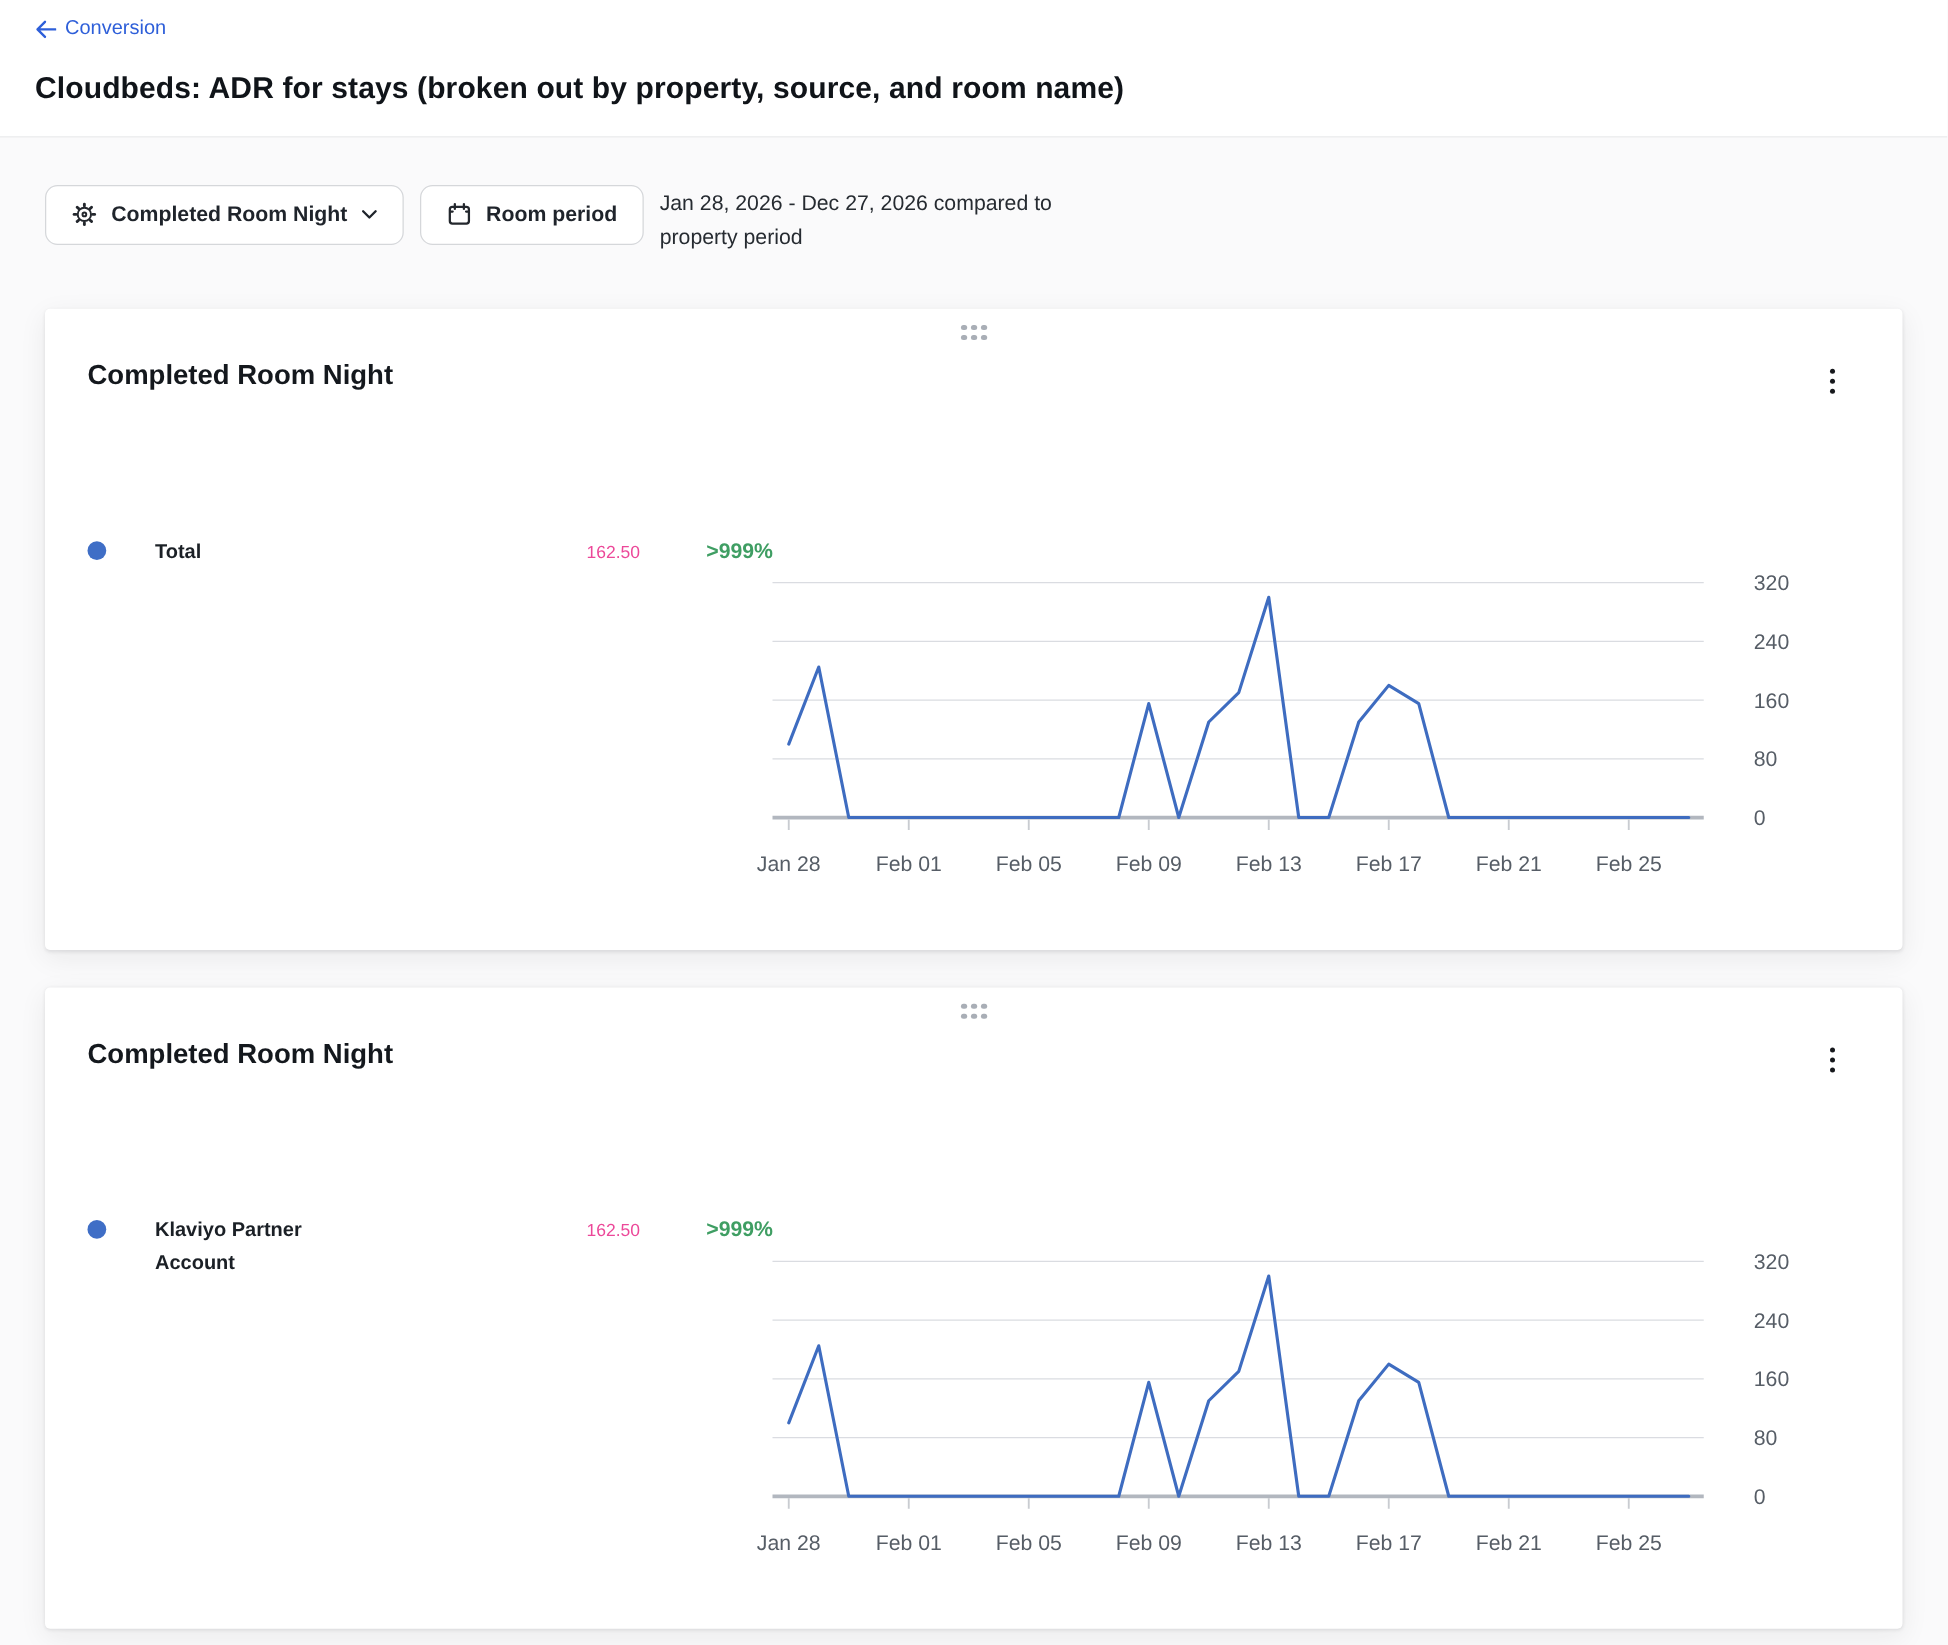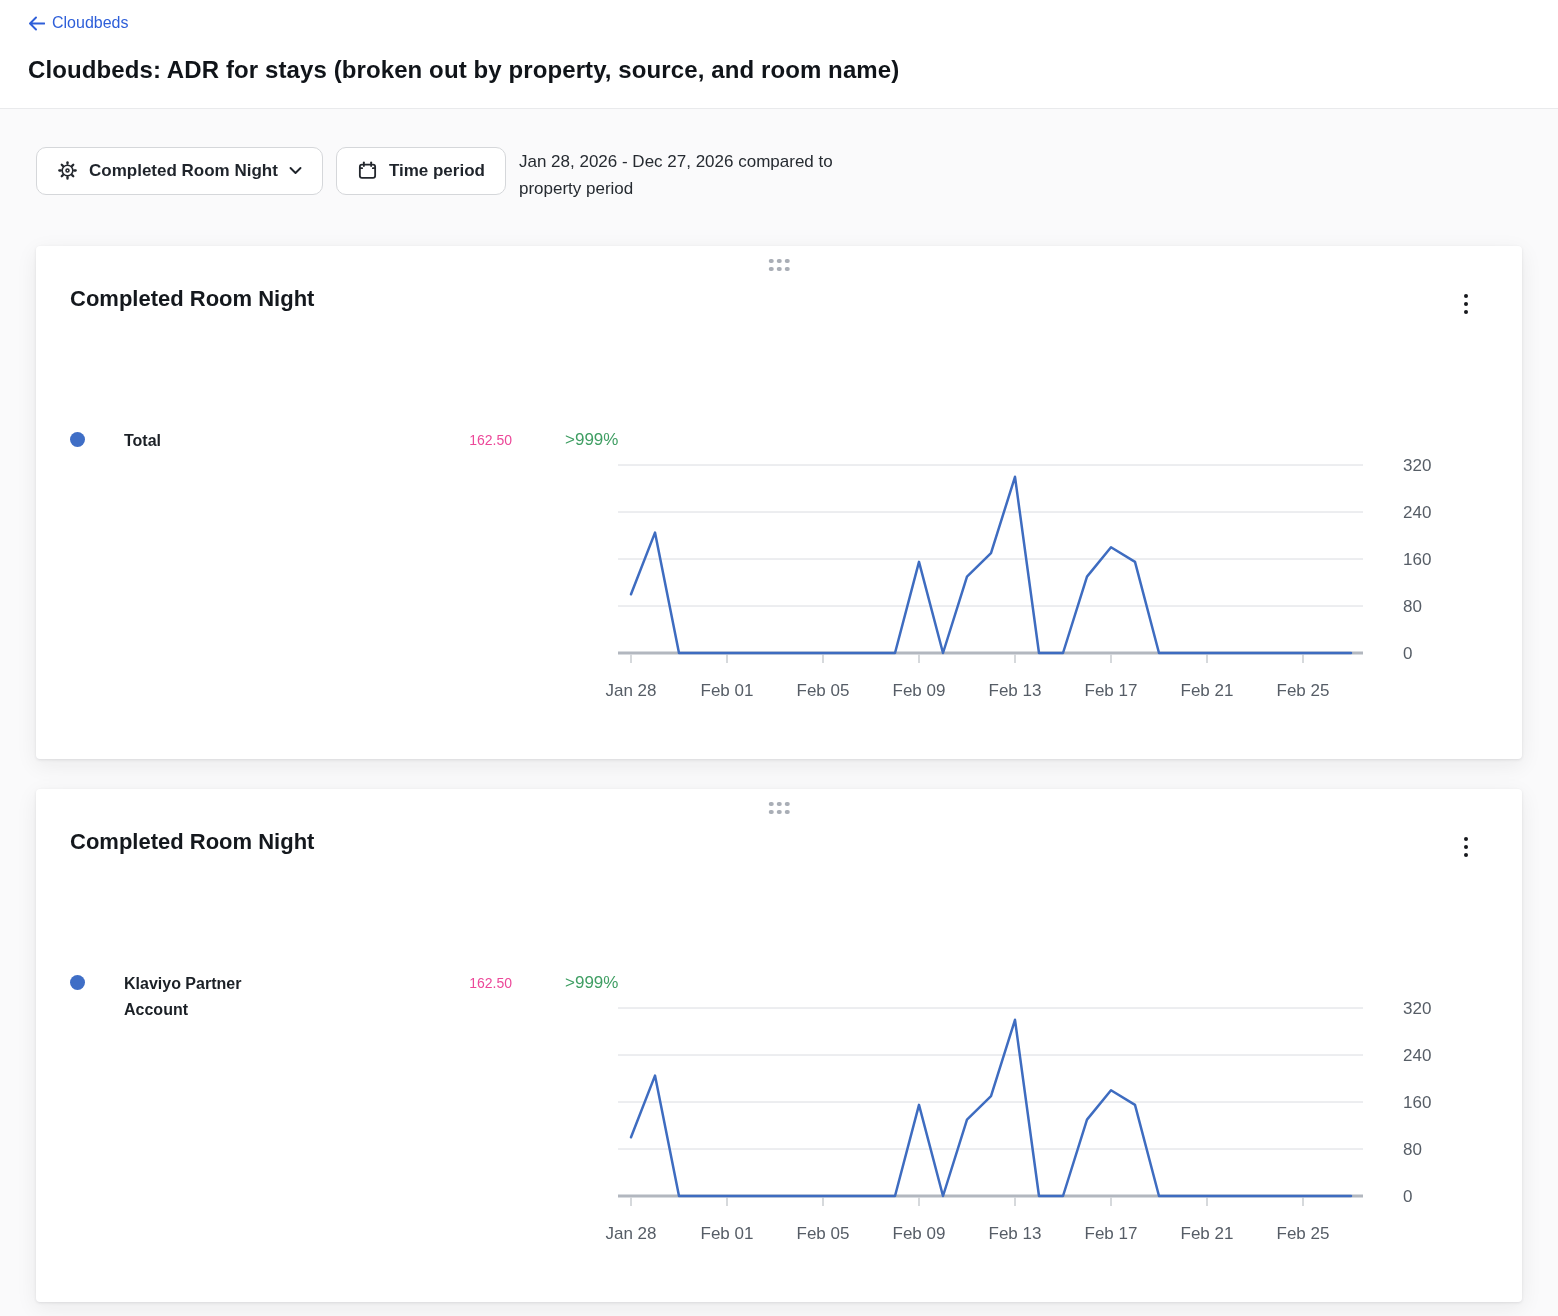--- a/index.html
+++ b/index.html
@@ -42,34 +42,34 @@
   .drag-handle i { width:4.5px; height:4.5px; border-radius:50%; background:#a9aeb6; }
   .kebab { position:absolute; top:44px; right:50px; display:flex; flex-direction:column; gap:4px; cursor:pointer; padding:4px; }
   .kebab i { width:4px; height:4px; border-radius:50%; background:#17191d; }
   .card-title { font-size:22px; font-weight:700; color:#14181d; }
   .card-body { display:flex; margin-top:30px; }
   .legend-col { flex:1; padding-top:86px; }
   .legend-row { display:flex; align-items:flex-start; cursor:pointer;gap:16px; }
   .legend-dot { flex:none; width:15px; height:15px; border-radius:50%; background:#3f6ec6; margin-top:4px; }
   .legend-label { margin-left:23px; width:160px; margin-right:80px; font-size:16px; font-weight:600; color:#1b2026; line-height:26px; }
   .legend-value { width:132px; text-align:right; font-size:14px; color:#ec4899; line-height:24px; }
-  .legend-delta { margin-left:37px; font-size:17px; font-weight:400; color:#3f9e63; line-height:24px; }
+  .legend-delta { margin-left:37px; font-size:17px; font-weight:700; color:#3f9e63; line-height:24px; }
   .chart-col { width:878px; flex:none; padding-top:111px; }
   .chart-col svg { overflow:visible; display:block; }
   .chart-col text { font-family:"Liberation Sans", sans-serif; font-size:17px; fill:#565d66; }
 </style>
 </head>
 <body>
 
 <header class="page-header">
   <a class="back-link">
     <svg width="17" height="15" viewBox="0 0 17 15">
         <path d="M8 1.5 L2 7.5 L8 13.5 M2.4 7.5 H16.5" fill="none" stroke="#2e5fd9" stroke-width="1.9" stroke-linecap="round" stroke-linejoin="round"></path>
       </svg>
-    <span>Cloudbeds</span>
+    <span>Conversion</span>
   </a>
   <h1 class="page-title">Cloudbeds: ADR for stays (broken out by property, source, and room name)</h1>
 </header>
 
 <main class="content">
 
   <div class="controls-row">
     <button class="btn">
       <svg width="21" height="21" viewBox="0 0 24 24">
         <g stroke="#23272d" fill="none" stroke-linecap="round">
@@ -96,21 +96,21 @@
     <button class="btn">
       <svg width="21" height="21" viewBox="0 0 22 22">
         <g stroke="#23272d" fill="none" stroke-width="1.9" stroke-linecap="round" stroke-linejoin="round">
           <rect x="3" y="4.8" width="16" height="14" rx="2.2"></rect>
           <line x1="7.2" y1="2.4" x2="7.2" y2="6.4"></line>
           <line x1="14.8" y1="2.4" x2="14.8" y2="6.4"></line>
           <line x1="3.4" y1="8.6" x2="5.4" y2="8.6"></line>
           <line x1="16.6" y1="8.6" x2="18.6" y2="8.6"></line>
         </g>
       </svg>
-      <span>Time period</span>
+      <span>Room period</span>
     </button>
 
     <div class="period-text">
       <span>Jan 28, 2026 - Dec 27, 2026 compared to</span><br>
       <span>property period</span>
     </div>
   </div>
 
   <section class="card">
     <div class="drag-handle">

